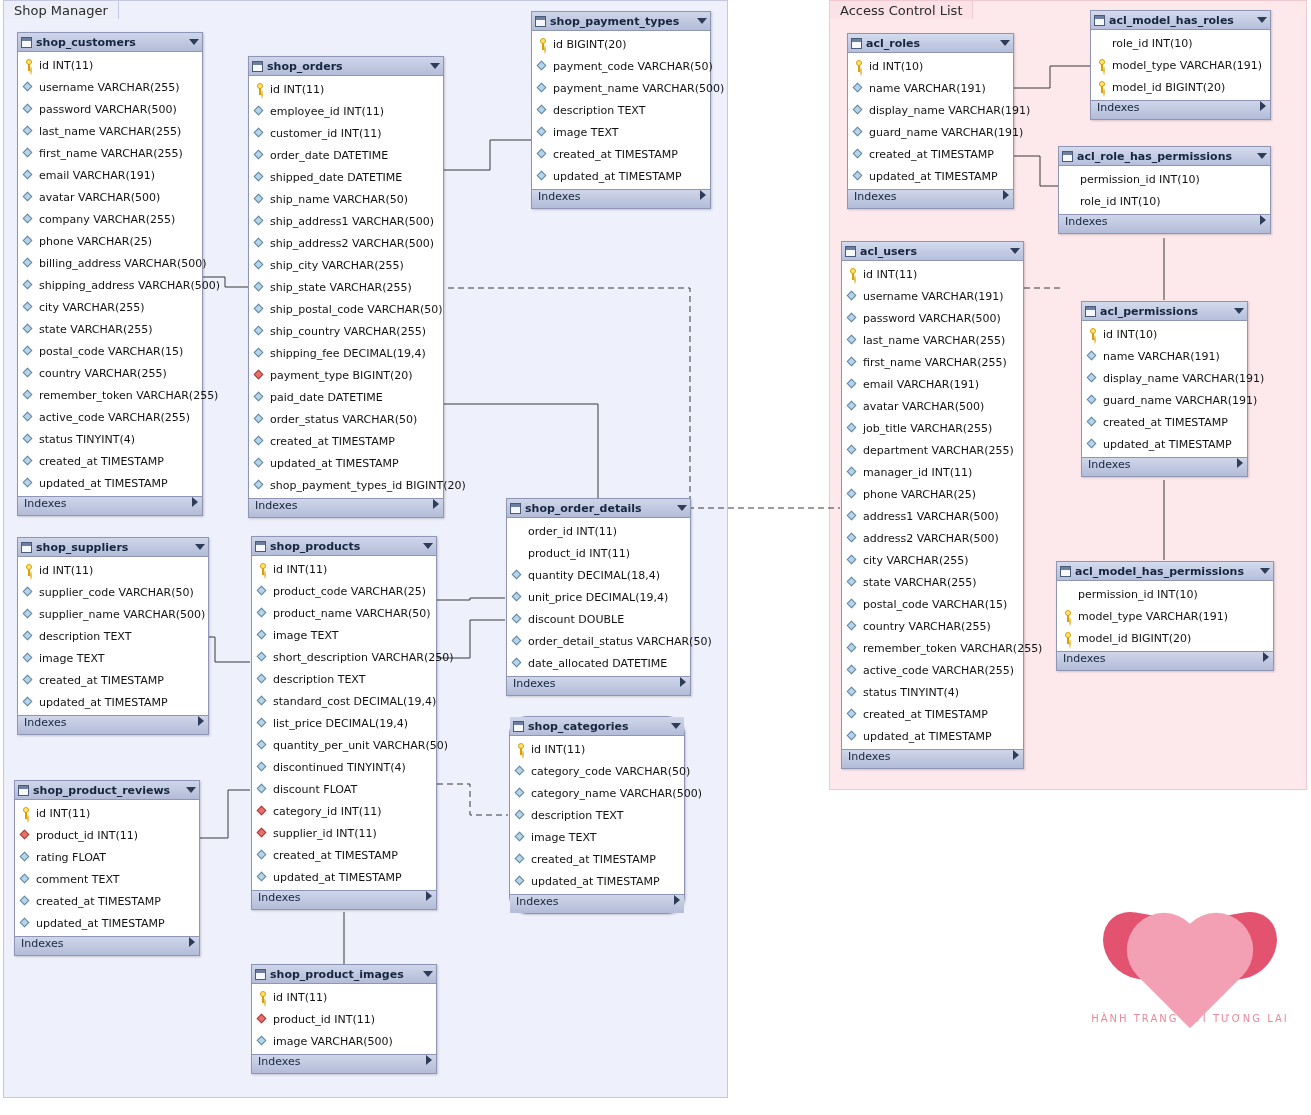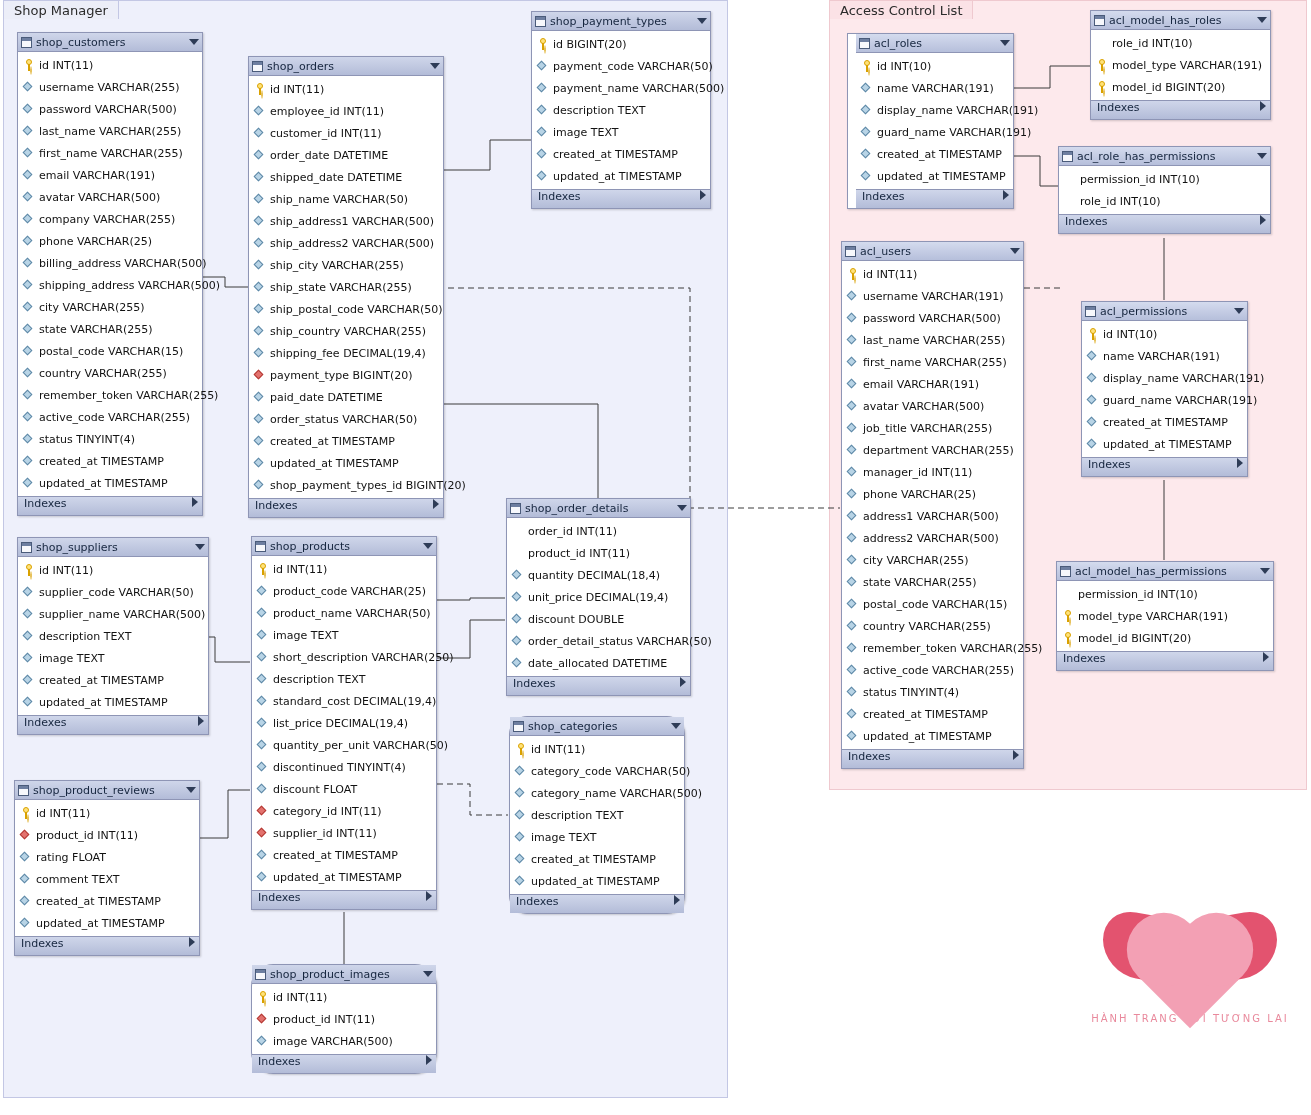--- a/index.html
+++ b/index.html
@@ -64,21 +64,21 @@
     box-sizing: border-box;
     box-shadow: 1px 1px 2px rgba(0,0,0,0.18);
   }
   .table-header {
     display: flex;
     align-items: center;
     height: 19px;
     padding: 0 3px;
     background: linear-gradient(to bottom, #cfd6ea 0%, #b3bcd8 100%);
     border-bottom: 1px solid #8e95b5;
-    font-weight: normal;
+    font-weight: bold;
     font-size: 11px;
     color: #16263f;
     box-sizing: border-box;
   }
   .table.pinkt .table-header {
     background: linear-gradient(to bottom, #d4dbee 0%, #b6bfdb 100%);
   }
   .hdr-icon {
     width: 11px; height: 11px;
     border: 1px solid #4a5b7a;
@@ -637,21 +637,21 @@
           <span class="ico nm"></span>
           <span class="cname">updated_at TIMESTAMP</span>
         </div>
     </div>
     <div class="indexes">
       <span class="lbl">Indexes</span>
       <span class="idx-arrow"></span>
     </div>
   </div>
 
-  <div class="table" style="left:251px; top:964px; width:186px;border-radius:22px;">
+  <div class="table" style="left:251px; top:964px; width:186px;">
     <div class="table-header">
       <span class="hdr-icon"></span>
       <span class="hdr-title">shop_product_images</span>
       <span class="hdr-caret"></span>
     </div>
     <div class="cols">
       <div class="col">
           <span class="ico key"></span>
           <span class="cname">id INT(11)</span>
         </div>
@@ -789,21 +789,21 @@
           <span class="ico nm"></span>
           <span class="cname">updated_at TIMESTAMP</span>
         </div>
     </div>
     <div class="indexes">
       <span class="lbl">Indexes</span>
       <span class="idx-arrow"></span>
     </div>
   </div>
 
-  <div class="table pinkt" style="left:847px; top:33px; width:167px;padding-left:8px;">
+  <div class="table pinkt" style="left:847px; top:33px; width:167px;">
     <div class="table-header">
       <span class="hdr-icon"></span>
       <span class="hdr-title">acl_roles</span>
       <span class="hdr-caret"></span>
     </div>
     <div class="cols">
       <div class="col">
           <span class="ico key"></span>
           <span class="cname">id INT(10)</span>
         </div>

